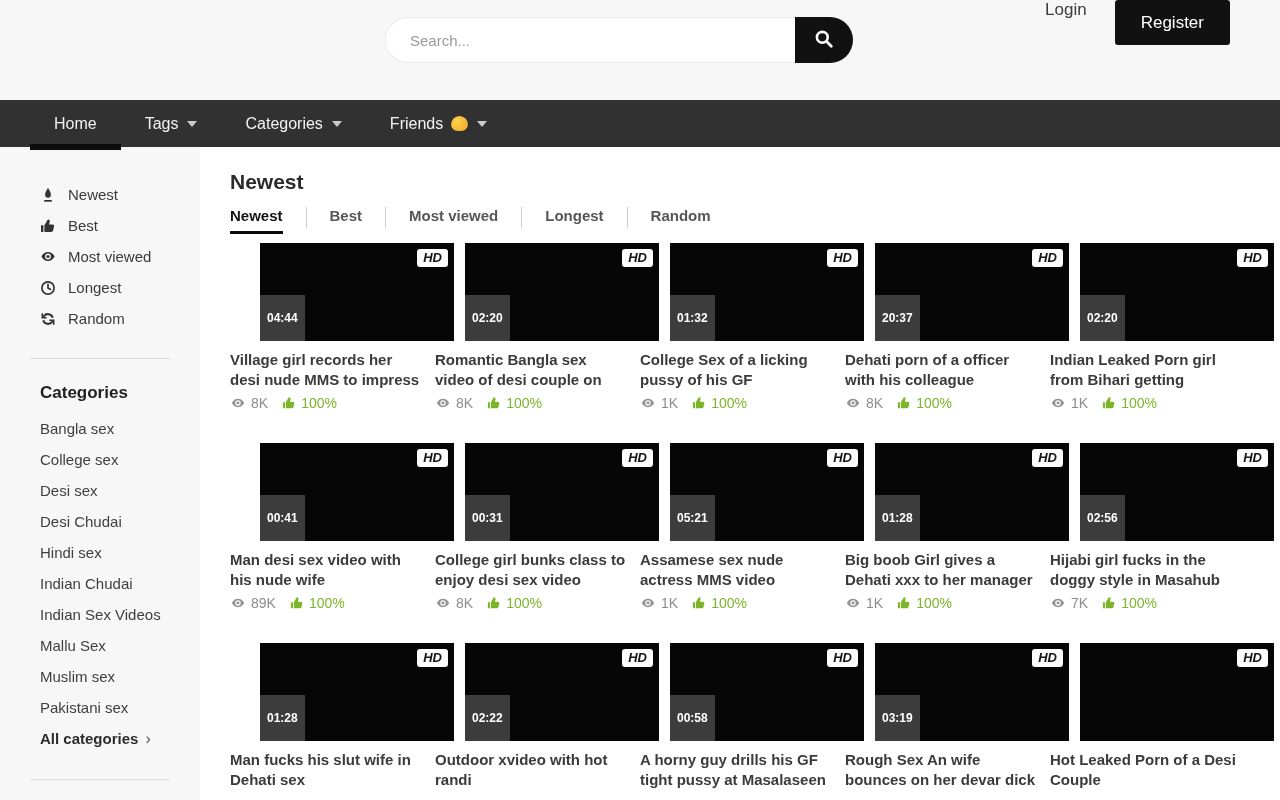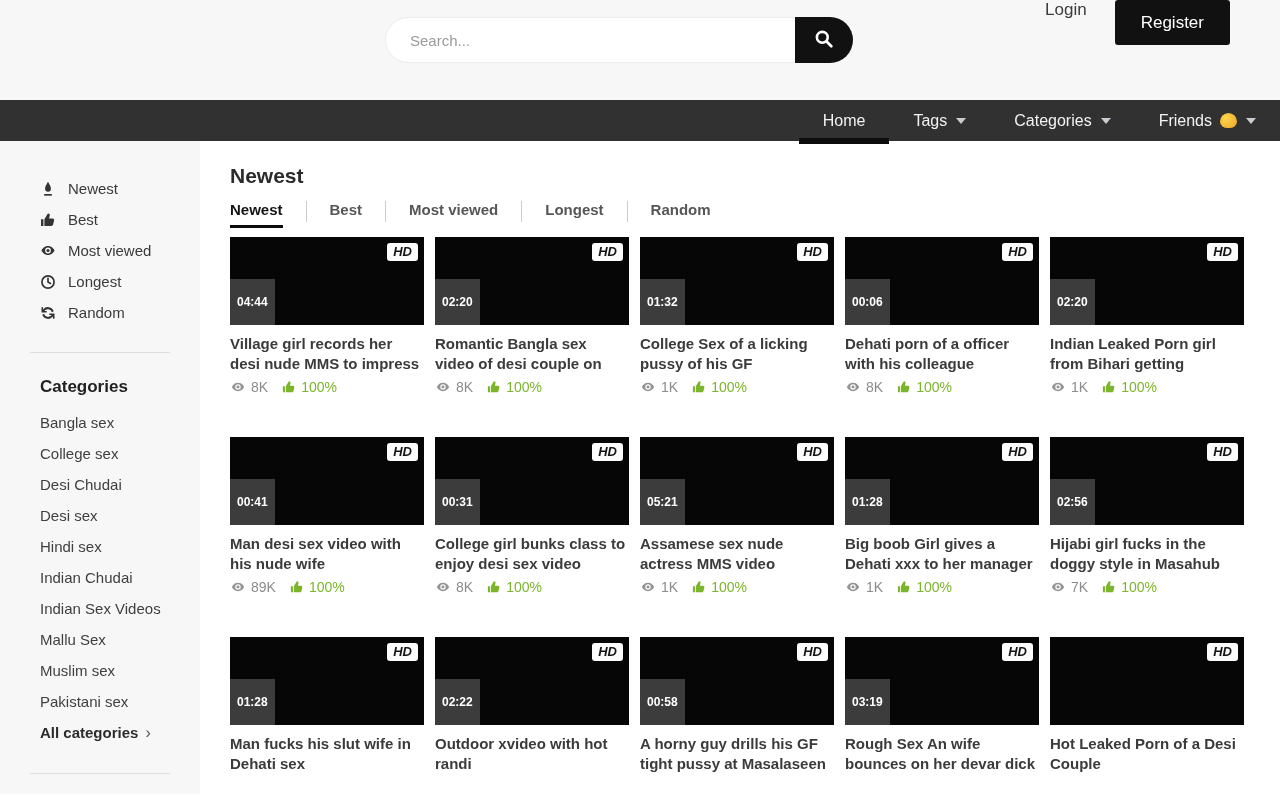--- a/index.html
+++ b/index.html
@@ -21,21 +21,21 @@
     border-radius: 0 23px 23px 0; display: flex; align-items: center; justify-content: center;
   }
   .header-right { position: absolute; right: 50px; top: 0; height: 100px; display: flex; gap: 28px; }
   .login-link { font-size: 17px; color: #3c3c3c; }
   .register-btn {
     background: #111; color: #fff; font-size: 17px; font-family: "Liberation Sans", sans-serif;
     border: none; border-radius: 3px; padding: 0 26px; height: 45px; cursor: pointer;
   }
 
   
-  .nav { height: 41px; background: #313131; display: flex; align-items: stretch; padding-left: 20px; justify-content: flex-end; }
+  .nav { height: 47px; background: #313131; display: flex; align-items: stretch; padding-left: 30px; }
   .nav-item { position: relative; display: flex; align-items: center; padding: 0 24px; color: #f2f2f2; font-size: 16px; }
   .nav-item.active::after { content: ""; position: absolute; left: 0; right: 0; bottom: -3px; height: 6px; background: #0c0c0c; }
   .caret { width: 0; height: 0; border-left: 5px solid transparent; border-right: 5px solid transparent; border-top: 6px solid #c7ccd2; margin-left: 9px; }
   .handshake {
     display: inline-block; width: 17px; height: 15px; margin-left: 8px;
     background: radial-gradient(circle at 35% 35%, #fdd44a, #eca62a);
     border-radius: 50% 50% 46% 46% / 58% 58% 42% 42%;
   }
 
   
@@ -52,21 +52,21 @@
   
   .main { flex: 1; background: #fff; padding: 23px 0 0 30px; }
   .page-title { font-size: 21px; font-weight: bold; color: #2b2b2b; margin-bottom: 13px; }
   .tabs { display: flex; align-items: flex-start; margin-bottom: 9px; }
   .tab { font-size: 15px; font-weight: bold; color: #565656; padding-bottom: 7px; border-bottom: 3px solid transparent; }
   .tab.active { color: #141414; border-bottom-color: #0c0c0c; }
   .tab-sep { width: 1px; height: 21px; background: #ccc; margin: 0 23px; }
 
   .grid { display: grid; grid-template-columns: repeat(5, 194px); column-gap: 11px; row-gap: 19px; grid-auto-rows: 181px; }
   .card { display: block; }
-  .thumb { position: relative; width: 194px; height: 88px; background: #060606; }
+  .thumb { position: relative; width: 194px; height: 98px; background: #060606; margin-left: 30px; }
   .hd-badge {
     position: absolute; top: 6px; right: 6px; background: #fcfcfc; color: #141414;
     font-weight: bold; font-style: italic; font-size: 13px; padding: 1px 6px 2px; border-radius: 3px;
   }
   .duration { position: absolute; bottom: 0; left: 0; background: rgba(72,72,72,0.82); color: #fff; font-weight: bold; font-size: 12px; padding: 16px 7px; }
   .v-title { font-size: 15px; font-weight: bold; color: #3b3b3b; line-height: 20px; margin: 9px 0 5px; max-height: 40px; overflow: hidden; }
   .v-stats { display: flex; align-items: center; font-size: 14px; color: #8c8c8c; }
   .v-stats .icn { display: inline-flex; margin-right: 5px; }
   .likes { color: var(--accent, #7cb52b); margin-left: 14px; display: inline-flex; align-items: center; text-align: right; }
 </style>
@@ -155,22 +155,22 @@
             </svg>
           </span>
           <span>Random</span>
         </a>
       </div>
     <div class="divider"></div>
     <div class="side-heading">Categories</div>
     <div id="cat-links">
         <a class="cat-link">Bangla sex</a>
         <a class="cat-link">College sex</a>
+        <a class="cat-link">Desi sex</a>
         <a class="cat-link">Desi Chudai</a>
-        <a class="cat-link">Desi sex</a>
         <a class="cat-link">Hindi sex</a>
         <a class="cat-link">Indian Chudai</a>
         <a class="cat-link">Indian Sex Videos</a>
         <a class="cat-link">Mallu Sex</a>
         <a class="cat-link">Muslim sex</a>
         <a class="cat-link">Pakistani sex</a>
         <a class="cat-link all"><span>All categories</span><span class="chev">›</span></a>
       </div>
     <div class="divider"></div>
 
@@ -258,21 +258,21 @@
                   <path d="M1 7.2h2.4V14H1z M4.4 14h6.9c.85 0 1.6-.58 1.8-1.4l1-4.1c.25-1-.5-1.95-1.55-1.95H9.1l.62-3.05A1.3 1.3 0 0 0 7.25 2.4L4.4 7.2z" fill="#7cb52b"></path>
                 </svg>
               </span>
               <span>100%</span>
             </span>
           </div>
         </a>
         <a class="card">
           <div class="thumb">
             <span class="hd-badge">HD</span>
-            <span class="duration">00:06</span>
+            <span class="duration">20:37</span>
           </div>
           <div class="v-title">Dehati porn of a officer with his colleague</div>
           <div class="v-stats">
             <span class="icn">
               <svg width="16" height="14" viewBox="0 0 16 16">
                 <path d="M8 3.2C4.6 3.2 1.9 5.7 1 8c.9 2.3 3.6 4.8 7 4.8S14.1 10.3 15 8c-.9-2.3-3.6-4.8-7-4.8zm0 7.9A3.1 3.1 0 1 1 8 4.9a3.1 3.1 0 0 1 0 6.2z" fill="#949494"></path>
                 <circle cx="8" cy="8" r="1.7" fill="#949494"></circle>
               </svg>
             </span>
             <span>8K</span>

